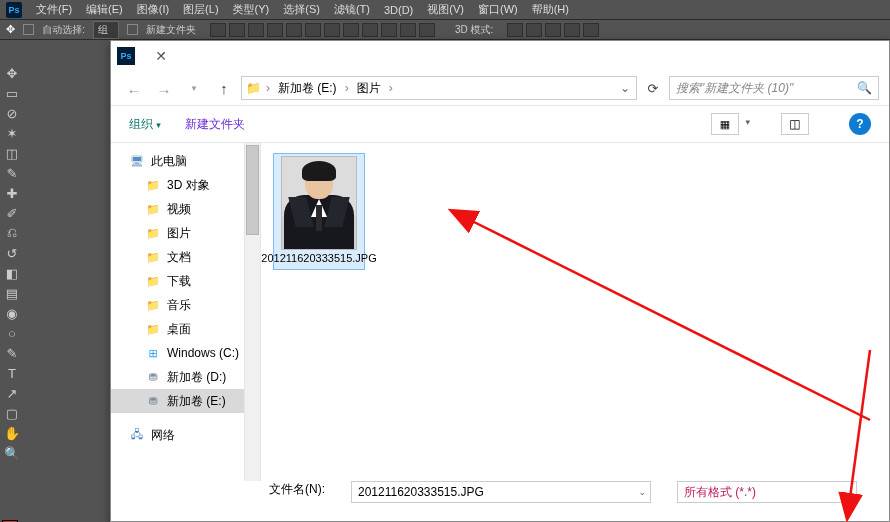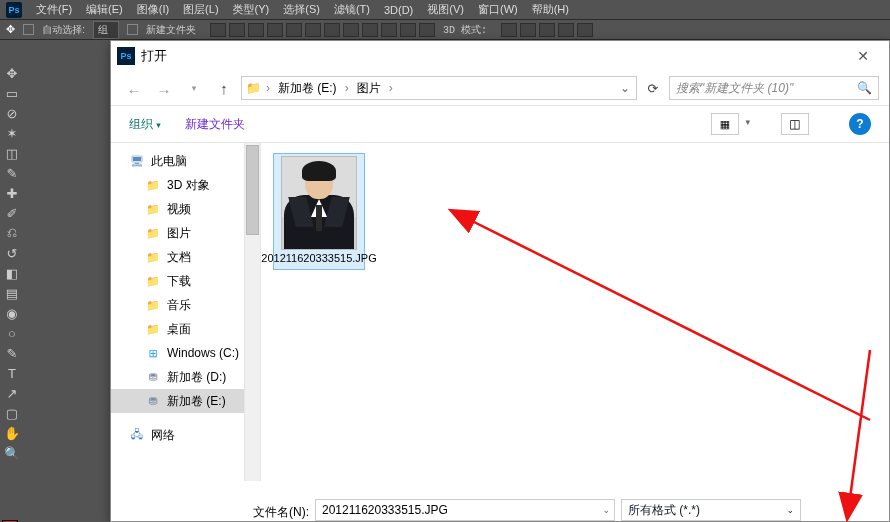--- a/index.html
+++ b/index.html
@@ -70,25 +70,25 @@
 .thumb .bg { position: absolute; inset: 0; background: linear-gradient(#dcdcdc 0%, #dcdcdc 65%, #cfcfcf 65%, #cfcfcf 100%); }
 .thumb .head { position: absolute; left: 50%; top: 10px; width: 28px; height: 32px; background: #e8c4a0; border-radius: 50% 50% 45% 45%; transform: translateX(-50%); }
 .thumb .hair { position: absolute; left: 50%; top: 4px; width: 34px; height: 20px; background: #1a1a1a; border-radius: 50% 50% 20% 20%; transform: translateX(-50%); }
 .thumb .suit { position: absolute; left: 50%; bottom: 0; width: 70px; height: 54px; background: #16181d; border-radius: 20px 20px 0 0; transform: translateX(-50%); }
 .thumb .collar { position: absolute; left: 50%; top: 42px; width: 16px; height: 18px; background: #fff; transform: translateX(-50%); clip-path: polygon(50% 0, 100% 100%, 0 100%); }
 .thumb .lapelL { position: absolute; left: 10px; top: 40px; width: 18px; height: 30px; background: #23262d; transform: skewX(14deg); }
 .thumb .lapelR { position: absolute; right: 10px; top: 40px; width: 18px; height: 30px; background: #23262d; transform: skewX(-14deg); }
 .thumb .tie { position: absolute; left: 50%; top: 48px; width: 6px; height: 26px; background: #2a2a2a; transform: translateX(-50%); }
 .filelabel { text-align: center; font-size: 11px; line-height: 1.2; padding: 2px 0; }
 
-.dlg-footer { height: 40px; display: flex; align-items: flex-end; padding: 0 2px; gap: 6px; }
+.dlg-footer { height: 40px; display: flex; align-items: flex-start; padding: 0 18px; gap: 26px; }
 .fnlabel { padding-left: 140px; }
 .fninput { width: 300px; height: 22px; border: 1px solid #ccc; padding: 0 6px; display: flex; align-items: center; position: relative; }
 .fninput .drop { position: absolute; right: 4px; color: #666; font-size: 9px; }
-.fltsel { width: 180px; height: 22px; border: 1px solid #ccc; padding: 0 6px; display: flex; align-items: center; justify-content: space-between; color: #0f172a; }
+.fltsel { width: 180px; height: 22px; border: 1px solid #ccc; padding: 0 6px; display: flex; align-items: center; justify-content: space-between; color: #be185d; }
 
 
 .annotate { position: absolute; pointer-events: none; inset: 0; z-index: 50; }
 </style>
 </head>
 <body>
 
 <div class="ps-menubar">
   <span class="ps-logo">Ps</span>
   <span class="ps-menuitem">文件(F)</span>
@@ -118,21 +118,21 @@
       <span></span>
       <span></span>
       <span></span>
       <span></span>
       <span></span>
       <span></span>
       <span></span>
       <span></span>
       <span></span>
     </span>
-  <span style="margin-left:0;font-family:Liberation Mono, monospace;">3D 模式:</span>
+  <span style="margin-left:12px;">3D 模式:</span>
   <span class="ps-iconstrip">
       <span></span>
       <span></span>
       <span></span>
       <span></span>
       <span></span>
     </span>
 </div>
 
 <div class="ps-toolbar">
@@ -158,21 +158,20 @@
   <span class="ps-tool">🔍</span>
 </div>
 <div class="ps-swatches">
 
   <div class="ps-fg"></div>
 </div>
 
 <div class="dlg">
   <div class="dlg-titlebar">
     <span class="dlg-ticon">Ps</span>
-    <span class="dlg-title">打开</span>
     <span class="dlg-close">✕</span>
   </div>
 
   <div class="dlg-nav">
     <span class="nav-arrow">←</span>
     <span class="nav-arrow">→</span>
     <span class="nav-arrow" style="font-size:9px;">▾</span>
     <span class="nav-arrow nav-up">↑</span>
     <div class="crumbbox">
       <span class="crumb-folder">📁</span>

